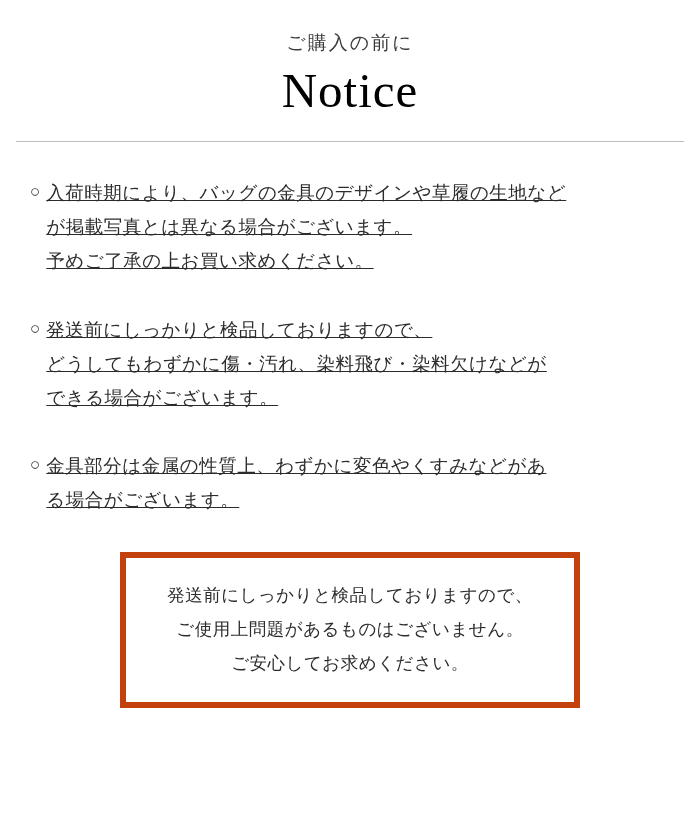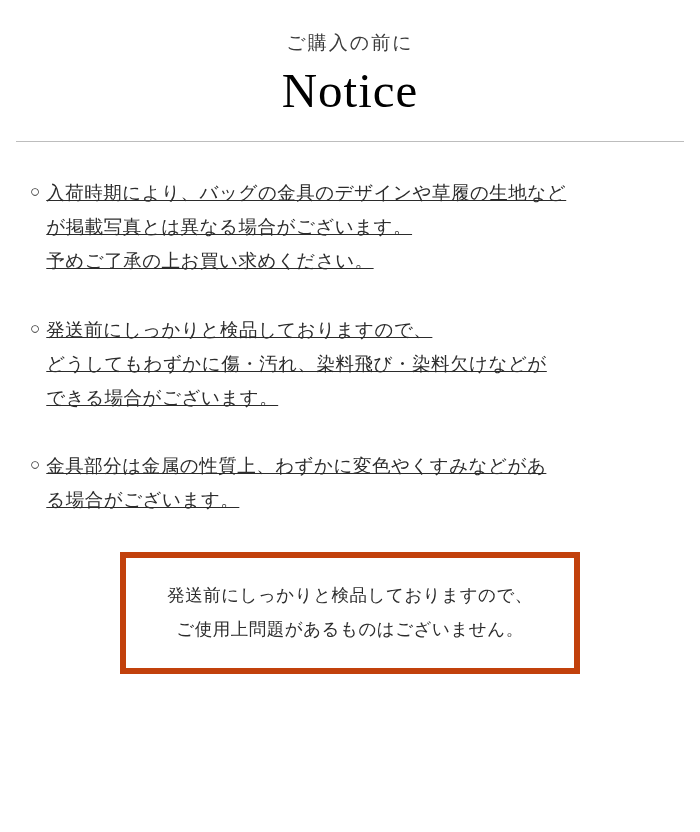--- a/index.html
+++ b/index.html
@@ -135,17 +135,18 @@
       <div class="note-lines">
         <div class="note-line">金具部分は金属の性質上、わずかに変色やくすみなどがあ</div>
         <div class="note-line">る場合がございます。</div>
       </div>
     </div>
 
     <div class="boxed-wrap">
       <div class="boxed">
         <div class="boxed-line">発送前にしっかりと検品しておりますので、</div>
         <div class="boxed-line">ご使用上問題があるものはございません。</div>
+        <div class="boxed-line">ご安心してお求めください。</div>
       </div>
     </div>
 
   </div>
 </div>
 
 </body></html>

